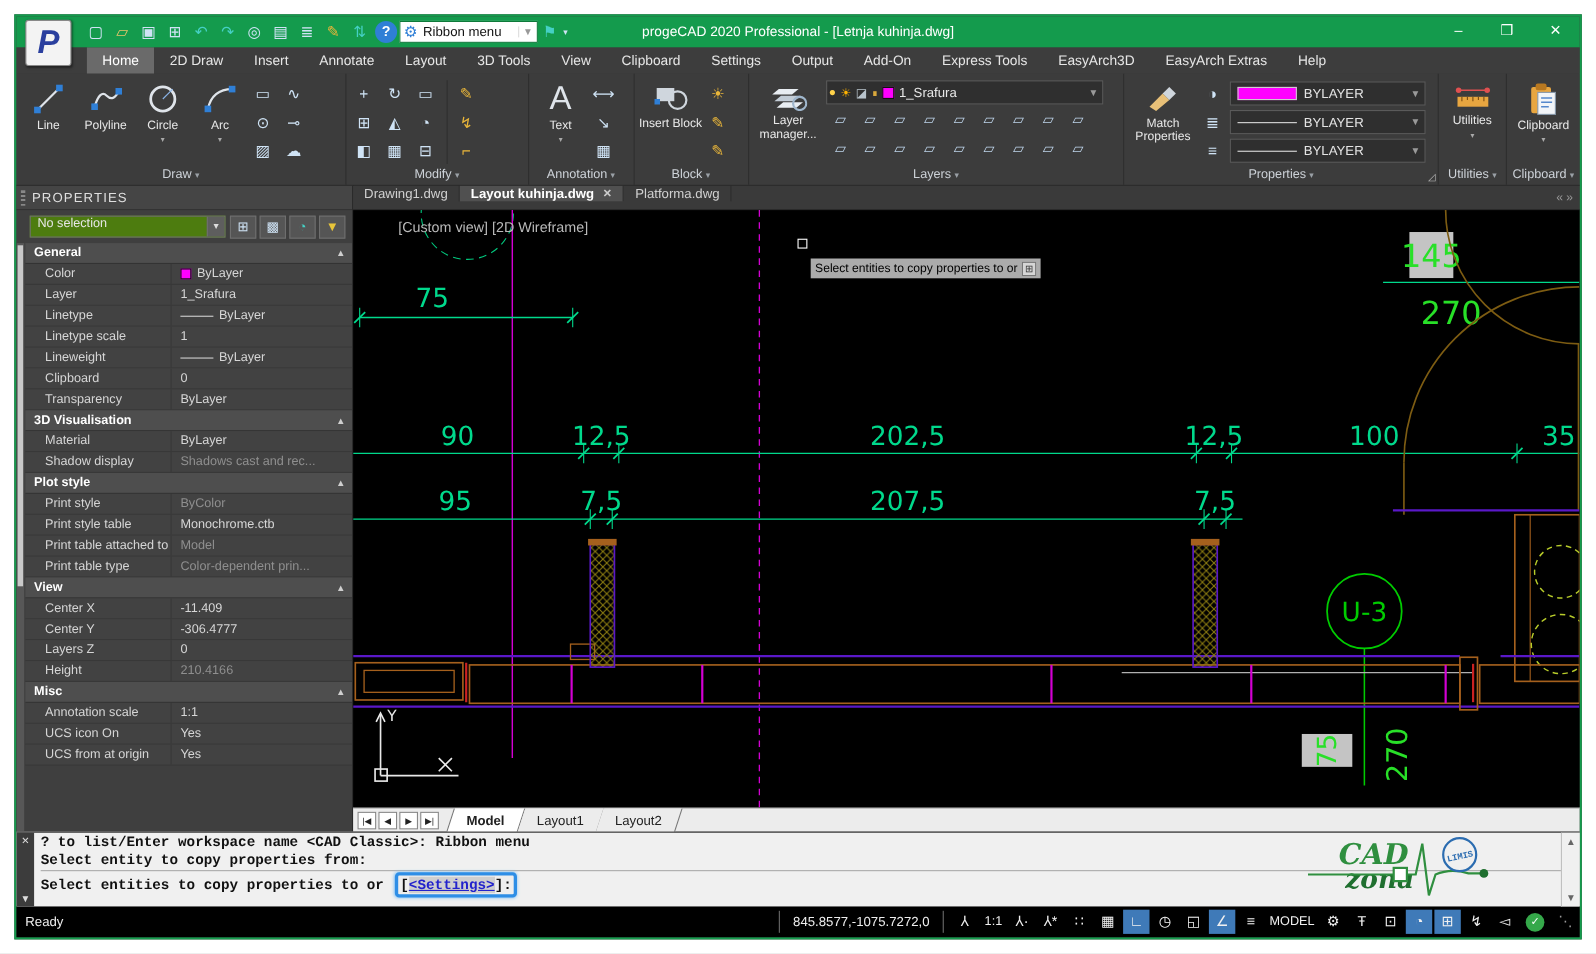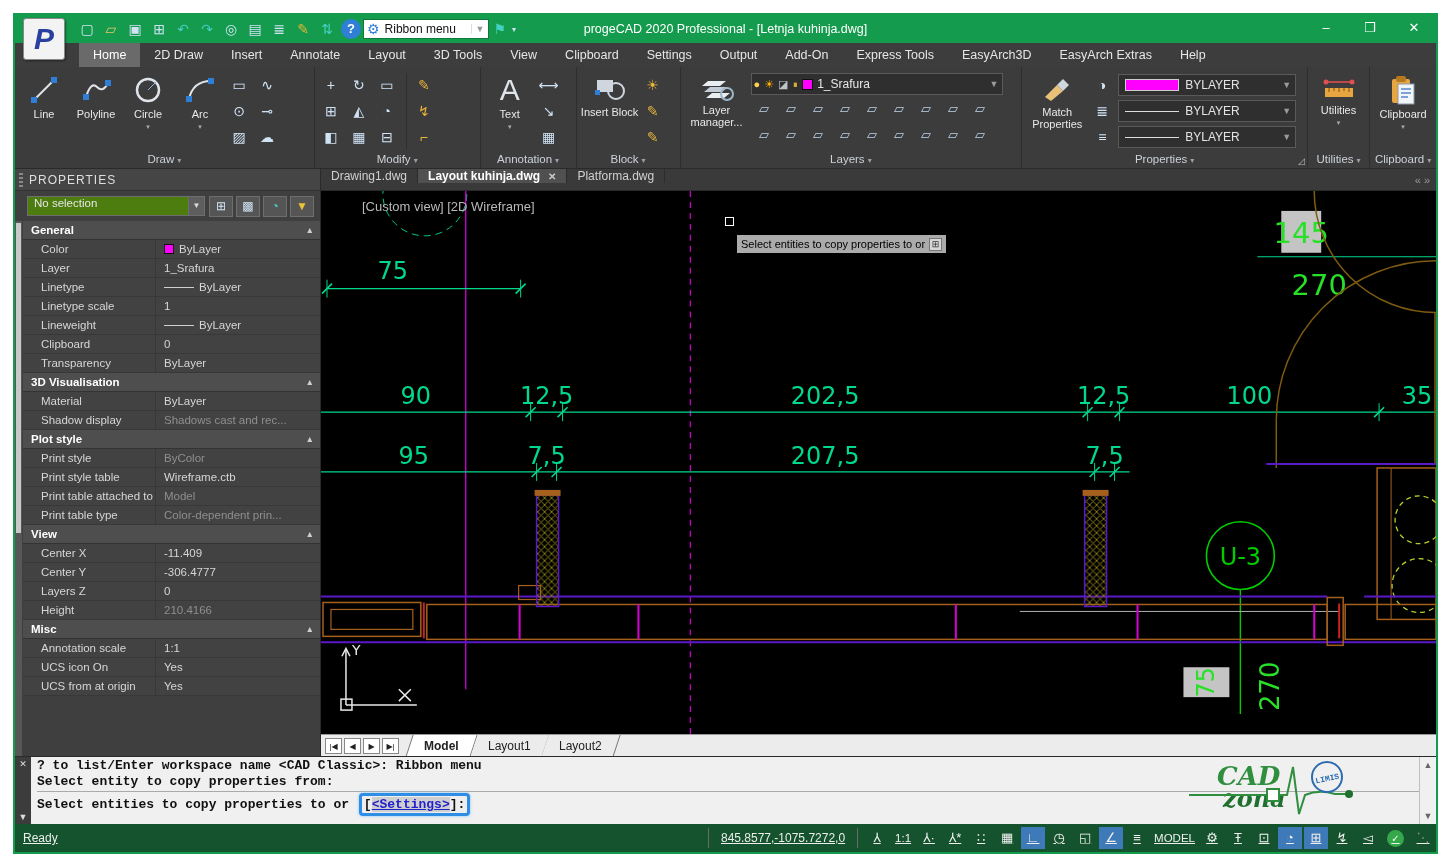--- a/index.html
+++ b/index.html
@@ -119,21 +119,21 @@
   .cmd-text { flex:1; font-family:"Liberation Mono", monospace; font-size:13px; font-weight:bold; color:#111; padding:1px 0 0 6px; position:relative; }
   .cmd-hist div { line-height:16px; white-space:pre; }
   .cmd-prompt { border-top:1px solid #aaa; margin-top:1px; padding-top:1px; line-height:17px; white-space:pre; }
   .set-box { display:inline-block; border:3px solid #2e8ee6; border-radius:4px; padding:0 2px; margin-left:2px; background:#eee; box-shadow:0 0 3px #7fc0f5; }
   .set-link { color:#2222cc; text-decoration:underline; background:#cfcfcf; }
   .cmd-logo { position:absolute; right:40px; top:2px; width:190px; height:62px; }
   .cmd-scroll { width:17px; background:#f0f0f0; border-left:1px solid #c0c0c0; display:flex; flex-direction:column; justify-content:space-between; align-items:center; padding:3px 0; }
   .cmd-scroll span { color:#666; font-size:9px; }
 
   
-  .statusbar { height:28px; background:#14532d; display:flex; align-items:center; color:#eee; font-size:12px; flex:0 0 auto;text-decoration:underline; }
+  .statusbar { height:28px; background:#000000; display:flex; align-items:center; color:#eee; font-size:12px; flex:0 0 auto; }
   .st-ready { padding-left:8px; flex:1; }
   .st-coords { padding:0 12px; border-left:1px solid #6a6a6a; border-right:1px solid #6a6a6a; height:20px; line-height:20px; margin-right:6px; }
   .st-icons { display:flex; align-items:center; }
   .sicon { min-width:24px; height:22px; text-align:center; line-height:22px; font-size:13px; color:#f0f0f0; margin:0 1px; }
   .sicon[data-c="on"] { background:#3f7ab8; }
   .sicon[data-c="wide"] { font-size:11.5px; padding:0 3px; }
   .sicon[data-c="chk"] { background:#35a84a; border-radius:50%; min-width:17px; width:17px; height:17px; line-height:17px; font-size:10px; color:#fff; margin:0 6px; }
   .sicon[data-c="dim"] { color:#9a9a9a; }
 </style>
 </head>
@@ -578,21 +578,21 @@
                     <span class="pval dim">
 
                       <span>ByColor</span>
                     </span>
                   </div>
 
                   <div class="prow">
                     <span class="plabel">Print style table</span>
                     <span class="pval">
 
-                      <span>Wireframe.ctb</span>
+                      <span>Monochrome.ctb</span>
                     </span>
                   </div>
 
                   <div class="prow">
                     <span class="plabel">Print table attached to</span>
                     <span class="pval dim">
 
                       <span>Model</span>
                     </span>
                   </div>

